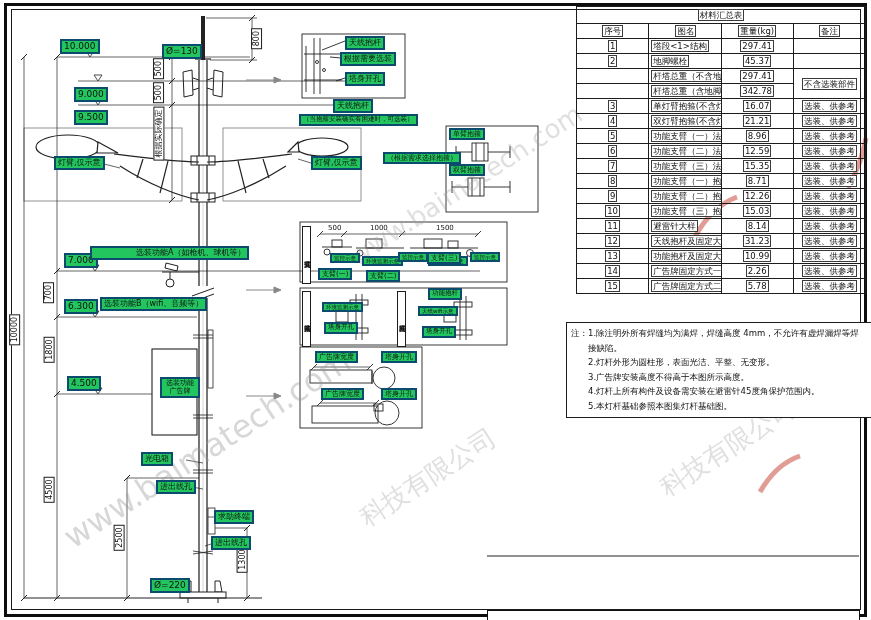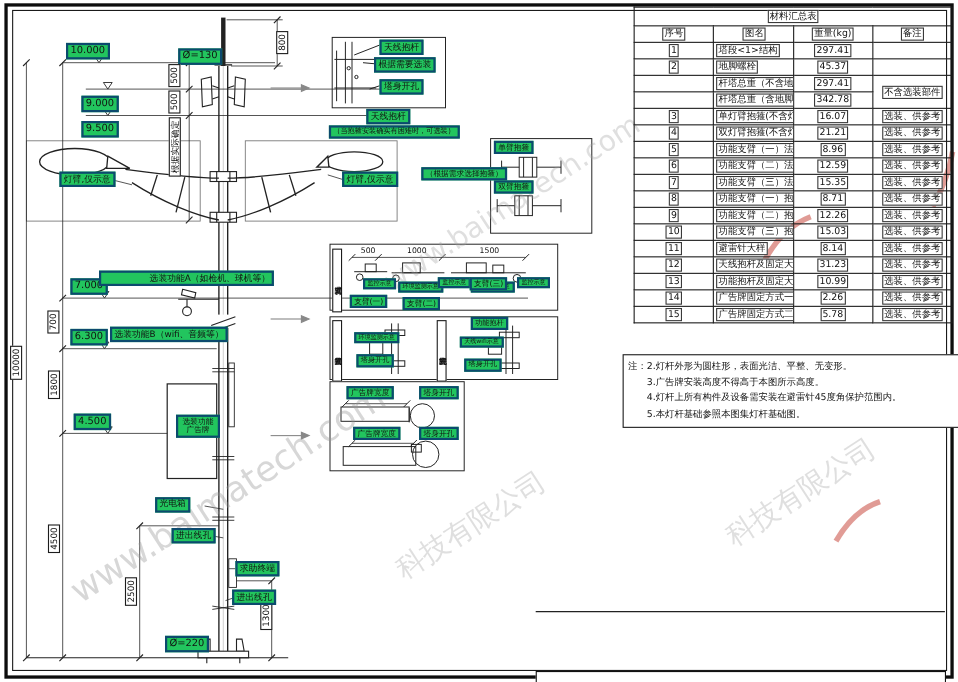--- a/index.html
+++ b/index.html
@@ -488,20 +488,21 @@
             <td class="c-note"><span class="bx">选装、供参考</span></td>
           </tr>
         </tbody>
     </table>
   </div>
 
   <div id="notes">
     <div class="row">
       <span class="pfx">注：</span>
       <div id="note-list">
+          <div>1.除注明外所有焊缝均为满焊，焊缝高度 4mm，不允许有虚焊漏焊等焊接缺陷。</div>
           <div>2.灯杆外形为圆柱形，表面光洁、平整、无变形。</div>
           <div>3.广告牌安装高度不得高于本图所示高度。</div>
           <div>4.灯杆上所有构件及设备需安装在避雷针45度角保护范围内。</div>
           <div>5.本灯杆基础参照本图集灯杆基础图。</div>
         </div>
     </div>
   </div>
 
   <div id="titleblock">
     <span class="ttl">10m标准智能灯杆</span>

